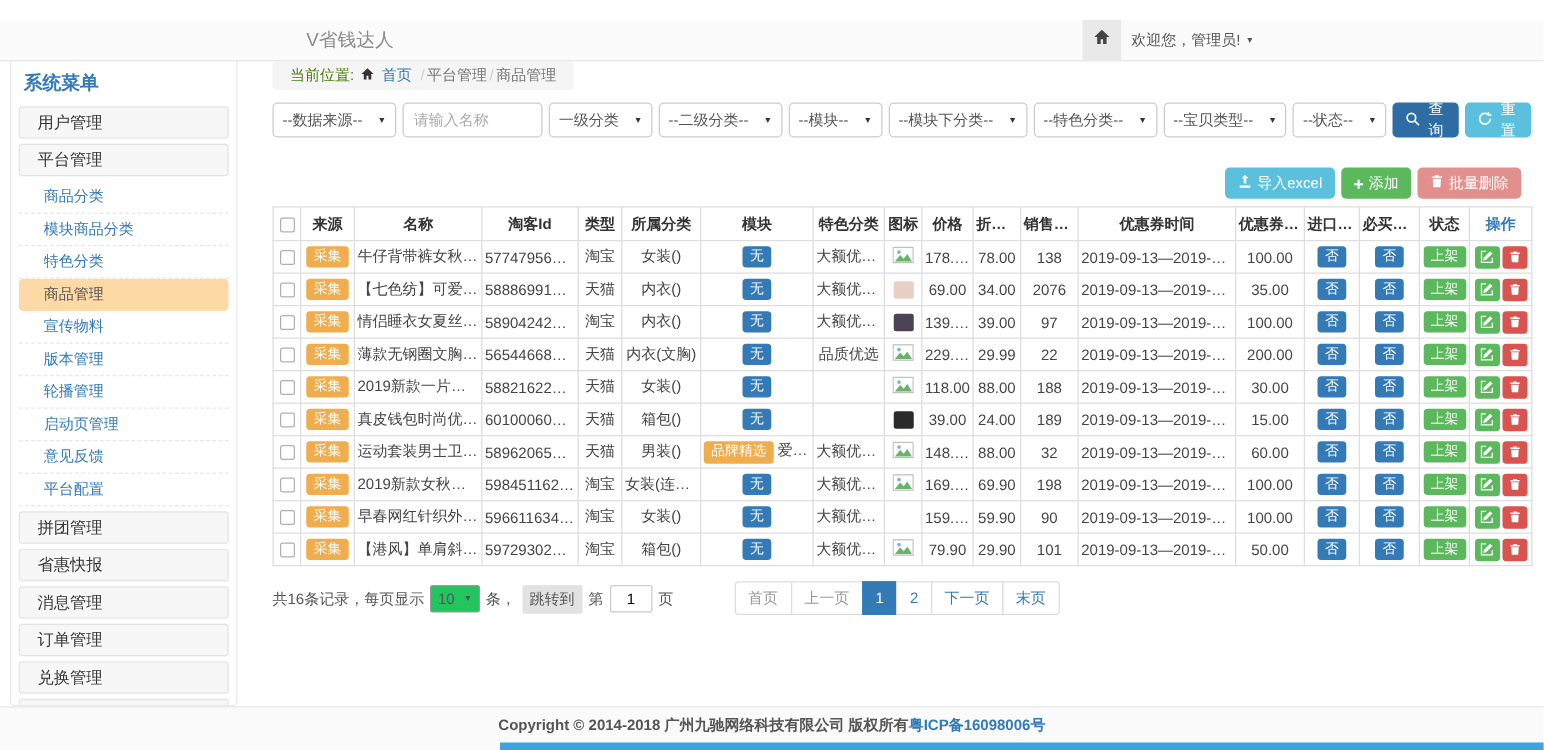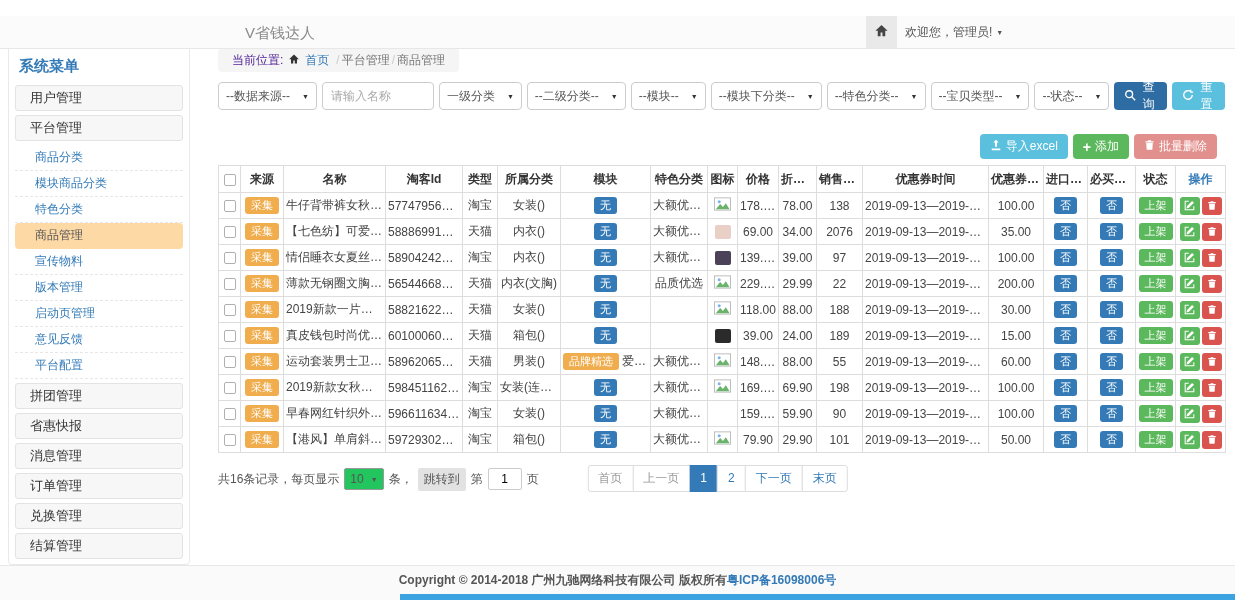--- a/index.html
+++ b/index.html
@@ -18,21 +18,21 @@
   .sidebar { position:absolute; left:8px; top:45px; width:182px; bottom:35px; background:#fff; border:1px solid #e9e9e9; border-radius:4px; padding:6px 4px; overflow:hidden; z-index:1; }
   .sidebar-title { color:#337ab7; font-weight:bold; font-size:15px; padding:5px 6px 9px 6px; }
   .menu-group { background:#f7f7f7; border:1px solid #e3e3e3; border-radius:3px; height:26px; line-height:24px; padding-left:14px; font-size:13px; color:#333; margin:0 2px 4px 2px; cursor:pointer; }
   .submenu { margin:2px 2px 4px 2px; }
   .submenu-item { height:26px; line-height:25px; padding-left:20px; font-size:12px; color:#337ab7; border-bottom:1px dashed #e7e7e7; cursor:pointer; white-space:nowrap; }
   .submenu-item.active { background:#fdd9a6; border-radius:4px; color:#555; border-bottom:1px dashed transparent; }
 
   
   .main { position:absolute; left:210px; top:45px; width:1015px; z-index:1; }
   .breadcrumb { display:inline-flex; align-items:center; gap:5px; background:#f5f5f5; border-radius:4px; padding:0 14px; height:24px; font-size:12px; color:#777; margin:3px 0 0 8px; }
-  .breadcrumb .pfx { color:#4c1d95; }
+  .breadcrumb .pfx { color:#4d7c0f; }
   .breadcrumb .home-link { color:#337ab7; cursor:pointer; }
   .breadcrumb .sep { color:#ccc; padding:0 2px; }
 
   .filter-bar { margin:10px 0 0 8px; display:flex; gap:5px; align-items:flex-start; }
   .f-select { height:28px; border:1px solid #ccc; border-radius:4px; background:#fff; display:inline-flex; align-items:center; padding:0 7px; font-size:12px; color:#555; cursor:pointer; white-space:nowrap; }
   .f-select .caret-sm { margin-left:12px; color:#333; }
   .f-input { height:28px; width:112px; border:1px solid #ccc; border-radius:4px; padding:0 8px; font-size:12px; color:#555; font-family:"Liberation Sans",sans-serif; }
   .f-input::placeholder { color:#aaa; }
   .btn { height:28px; border:none; border-radius:4px; color:#fff; font-size:12px; display:inline-flex; align-items:center; gap:4px; padding:0 10px; cursor:pointer; font-family:"Liberation Sans",sans-serif; }
   .btn-query { background:#2e6da4; }
@@ -102,20 +102,21 @@
   <div id="menu">
       <div class="menu-group">用户管理</div>
       <div class="menu-group">平台管理</div>
       <div class="submenu">
         <div class="submenu-item">商品分类</div>
         <div class="submenu-item">模块商品分类</div>
         <div class="submenu-item">特色分类</div>
         <div class="submenu-item active">商品管理</div>
         <div class="submenu-item">宣传物料</div>
         <div class="submenu-item">版本管理</div>
+        <div class="submenu-item">轮播管理</div>
         <div class="submenu-item">启动页管理</div>
         <div class="submenu-item">意见反馈</div>
         <div class="submenu-item">平台配置</div>
       </div>
       <div class="menu-group">拼团管理</div>
       <div class="menu-group">省惠快报</div>
       <div class="menu-group">消息管理</div>
       <div class="menu-group">订单管理</div>
       <div class="menu-group">兑换管理</div>
       <div class="menu-group">结算管理</div>
@@ -443,21 +444,21 @@
             <td>男装()</td>
             <td><span class="badge badge-orange">品牌精选</span><span class="module-txt">爱上运动</span></td>
             <td>大额优惠券</td>
             <td><span><svg width="17" height="14" viewBox="0 0 18 14">
                   <rect x="0.5" y="0.5" width="17" height="13" fill="#fff" stroke="#bbb"></rect>
                   <circle cx="5.5" cy="4.5" r="1.6" fill="#7db3e8"></circle>
                   <path d="M2 12.5l4.5-5.5 3 3.2 3-4 4 6.3z" fill="#69b36b"></path>
                 </svg></span></td>
             <td>148.00</td>
             <td>88.00</td>
-            <td>55</td>
+            <td>32</td>
             <td>2019-09-13—2019-09-15</td>
             <td>60.00</td>
             <td><span class="badge badge-blue">否</span></td>
             <td><span class="badge badge-blue">否</span></td>
             <td><span class="badge badge-green">上架</span></td>
             <td><span class="op-btn op-edit">
                 <svg width="11" height="11" viewBox="0 0 14 14">
                   <path d="M10.3 1.2l2.4 2.4L6.2 10l-3 .7.7-3z" fill="#fff"></path>
                   <path d="M12.5 8v4.5H1.5v-11H6" fill="none" stroke="#fff" stroke-width="1.3"></path>
                 </svg>

